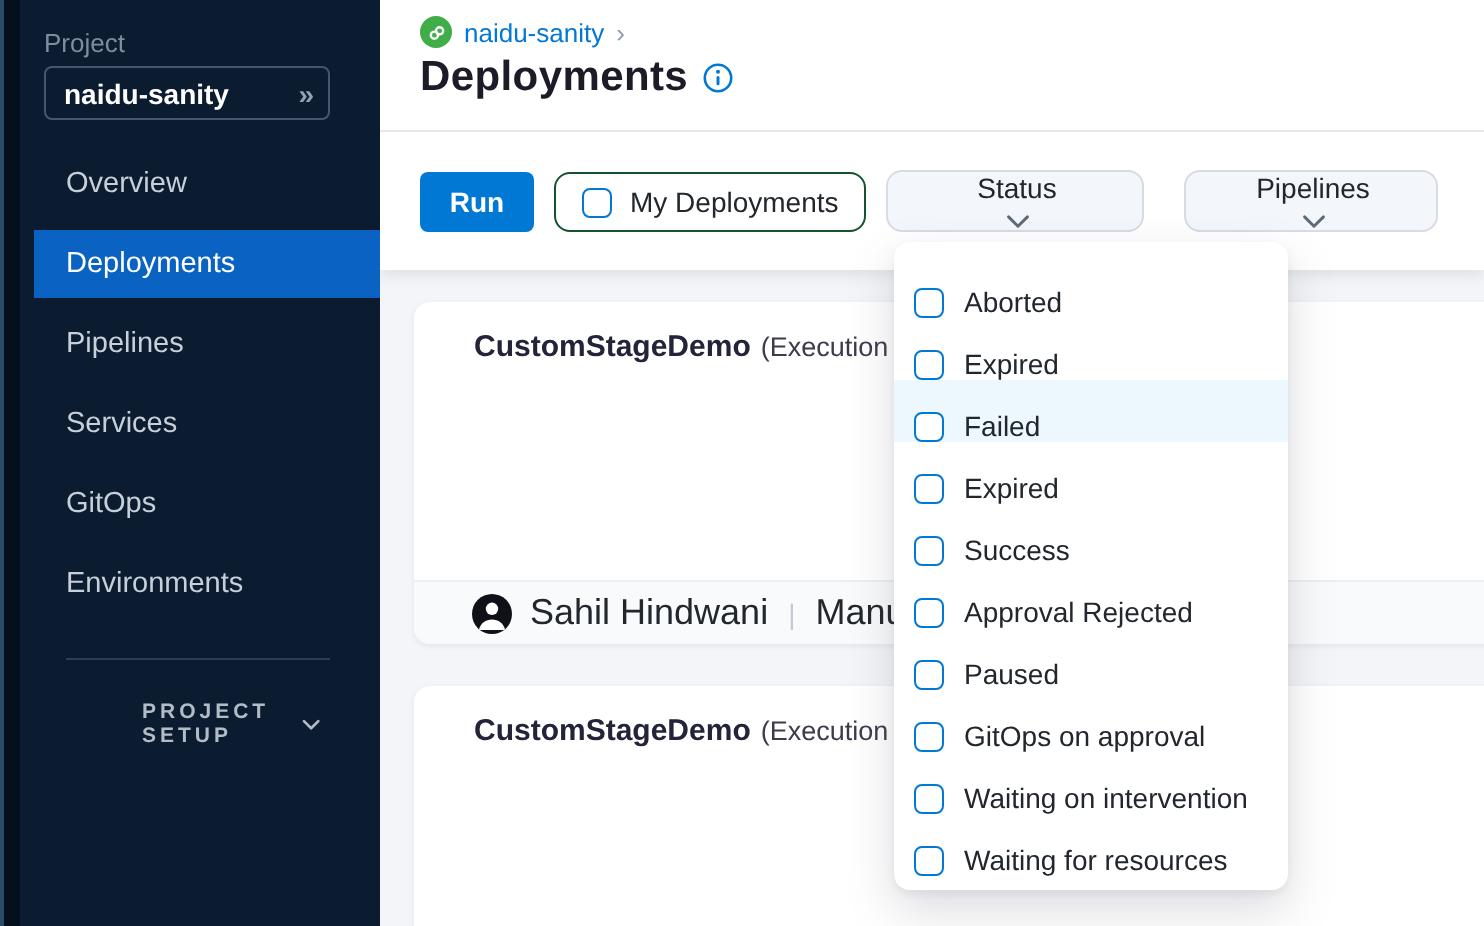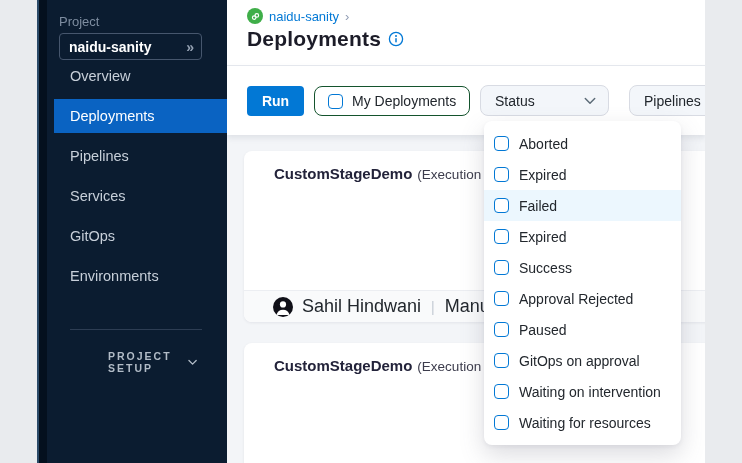--- a/index.html
+++ b/index.html
@@ -1,20 +1,20 @@
 <!DOCTYPE html>
 <html><head>
 <meta charset="utf-8">
 <style>
   * { margin: 0; padding: 0; box-sizing: border-box; }
   html, body { background: #e9ebee; }
   body { font-family: "Liberation Sans", "DejaVu Sans", sans-serif; }
 
   .screen {
-    position: relative; width: 668px; height: 463px;
+    position: relative; width: 742px; height: 463px;
     background: #0ea5e9; overflow: hidden; margin: 0 auto;
   }
 
   
   .sidebar {
     position: absolute; left: 0; top: 0; width: 190px; height: 463px;
     background: #0b1c30; z-index: 3;
   }
   .sidebar-rail {
     position: absolute; left: 0; top: 0; width: 10px; height: 463px;
@@ -28,21 +28,21 @@
     position: absolute; left: 22px; top: 33px; width: 143px; height: 27px;
     border: 1px solid #46566d; border-radius: 4px;
     display: flex; align-items: center; padding: 0 9px; cursor: pointer;
   }
   .project-selector .pname {
     flex: 1; color: #ffffff; font-weight: 700; font-size: 14px;
     white-space: nowrap; overflow: hidden;
   }
   .project-selector .expand { color: #94a1b2; font-size: 14px; font-weight: 700; letter-spacing: -2px; }
 
-  .nav { position: absolute; left: 10px; right: 0; top: 56px; }
+  .nav { position: absolute; left: 10px; right: 0; top: 72px; }
   .nav-item {
     height: 40px; line-height: 40px; padding-left: 23px;
     color: #c7cfd9; font-size: 14.5px; cursor: pointer;
   }
   .nav-item.selected {
     background: #0a63c2; color: #ffffff; font-weight: 500;
     height: 34px; line-height: 34px; margin: 3px 0 3px 7px; padding-left: 16px;
   }
   .sidebar-divider {
     position: absolute; left: 33px; width: 132px; top: 329px;
@@ -97,21 +97,21 @@
   }
   .checkbox {
     width: 15px; height: 15px; border: 1.5px solid #0278d5; border-radius: 4px;
     background: #fff; flex: 0 0 auto;
   }
   .my-deployments .lbl, .select-btn .lbl { font-size: 14px; color: #22272d; font-weight: 500; }
   .select-btn {
     position: absolute; top: 19px; height: 31px;
     display: flex; align-items: center; justify-content: space-between;
     padding: 0 12px 0 14px;
-    background: #f3f6fa; border: 1px solid #d8dbe3; border-radius: 8px; cursor: pointer;
+    background: #f3f6fa; border: 1px solid #d8dbe3; border-radius: 8px; cursor: pointer; flex-direction: column;
   }
   .select-status { left: 253px; width: 129px; }
   .select-pipelines { left: 402px; width: 127px; }
 
   
   .content {
     position: absolute; left: 190px; top: 135px; right: 0; bottom: 0;
     background: #f3f5f8; z-index: 1;
   }
   .card {
@@ -139,21 +139,21 @@
   .card-footer .sep { color: #c3cad4; margin: 0 10px; font-size: 14px; }
 
   
   .dropdown {
     position: absolute; left: 447px; top: 121px; width: 197px;
     background: #fff; border-radius: 8px; padding: 7px 0;
     box-shadow: 0 2px 4px rgba(40,41,61,0.06), 0 10px 24px rgba(96,97,112,0.22);
     z-index: 5;
   }
   .dd-item {
-    height: 31px; display: flex; align-items: center; gap: 10px;
+    height: 31px; display: flex; align-items: flex-end; gap: 10px;
     padding: 0 20px 0 10px; cursor: pointer;
   }
   .dd-item.highlighted { background: #ecf7fe; }
   .dd-item .lbl { font-size: 14px; color: #22272d; }
 
   svg { display: block; }
 </style>
 </head>
 <body>
 

